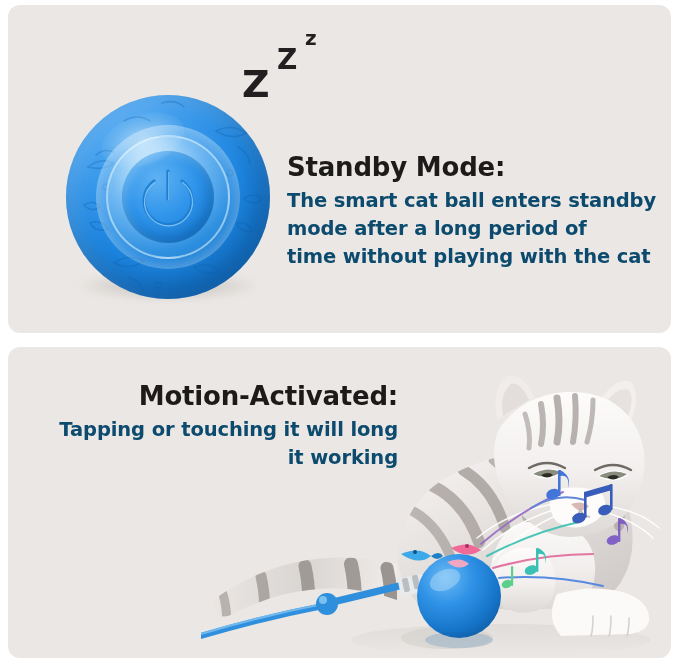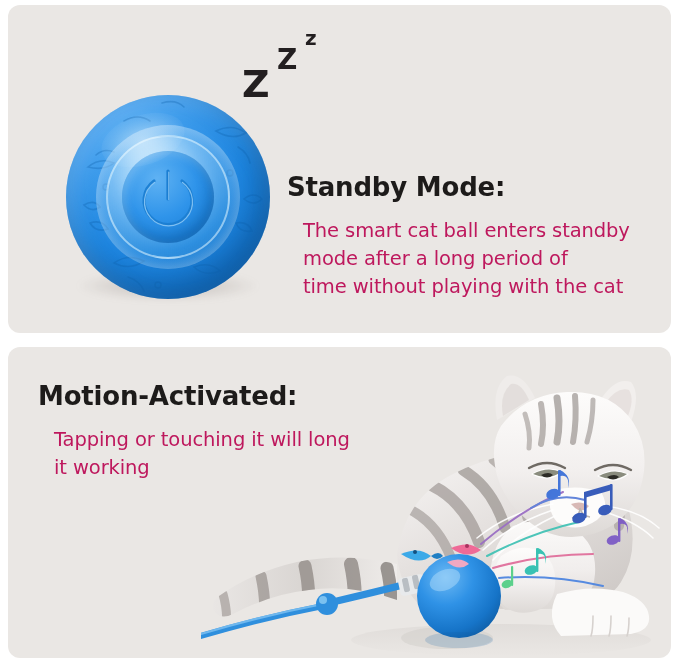--- a/index.html
+++ b/index.html
@@ -152,30 +152,31 @@
         rgba(255,255,255,0.42) 0%,
         rgba(255,255,255,0.12) 55%,
         rgba(255,255,255,0) 80%);
     transform: rotate(-18deg);
   }
 
   
   .standby-text {
     position: absolute;
     left: 279px;
-    top: 168px;
+    top: 148px;
     width: 370px;
   }
 
   
   .motion-text {
     position: absolute;
     left: 30px;
     top: 382px;
     width: 360px;
+    text-align: right;
   }
 
   .cat-scene {
     position: absolute;
     right: 0px;
     bottom: 0px;
     width: 470px;
     height: 300px;
   }
   .cat-scene svg { display: block; }
@@ -185,25 +186,25 @@
     font-family: "DejaVu Sans", sans-serif;
     font-weight: 700;
     font-size: 26px;
     line-height: 1.08;
     color: #1d1b1a;
     letter-spacing: -0.2px;
     margin: 0 0 6px 0;
   }
   .body-text {
     font-family: "DejaVu Sans", sans-serif;
-    font-weight: 400;
+    font-weight: 700;
     font-size: 19.5px;
     line-height: 28px;
-    color: #be185d;
-    margin: 16px;
+    color: #0c4a6e;
+    margin: 0;
     white-space: pre-line;
     letter-spacing: -0.1px;
   }
 </style>
 </head>
 <body>
 
 <div class="page">
 
   <section class="panel panel-standby">

